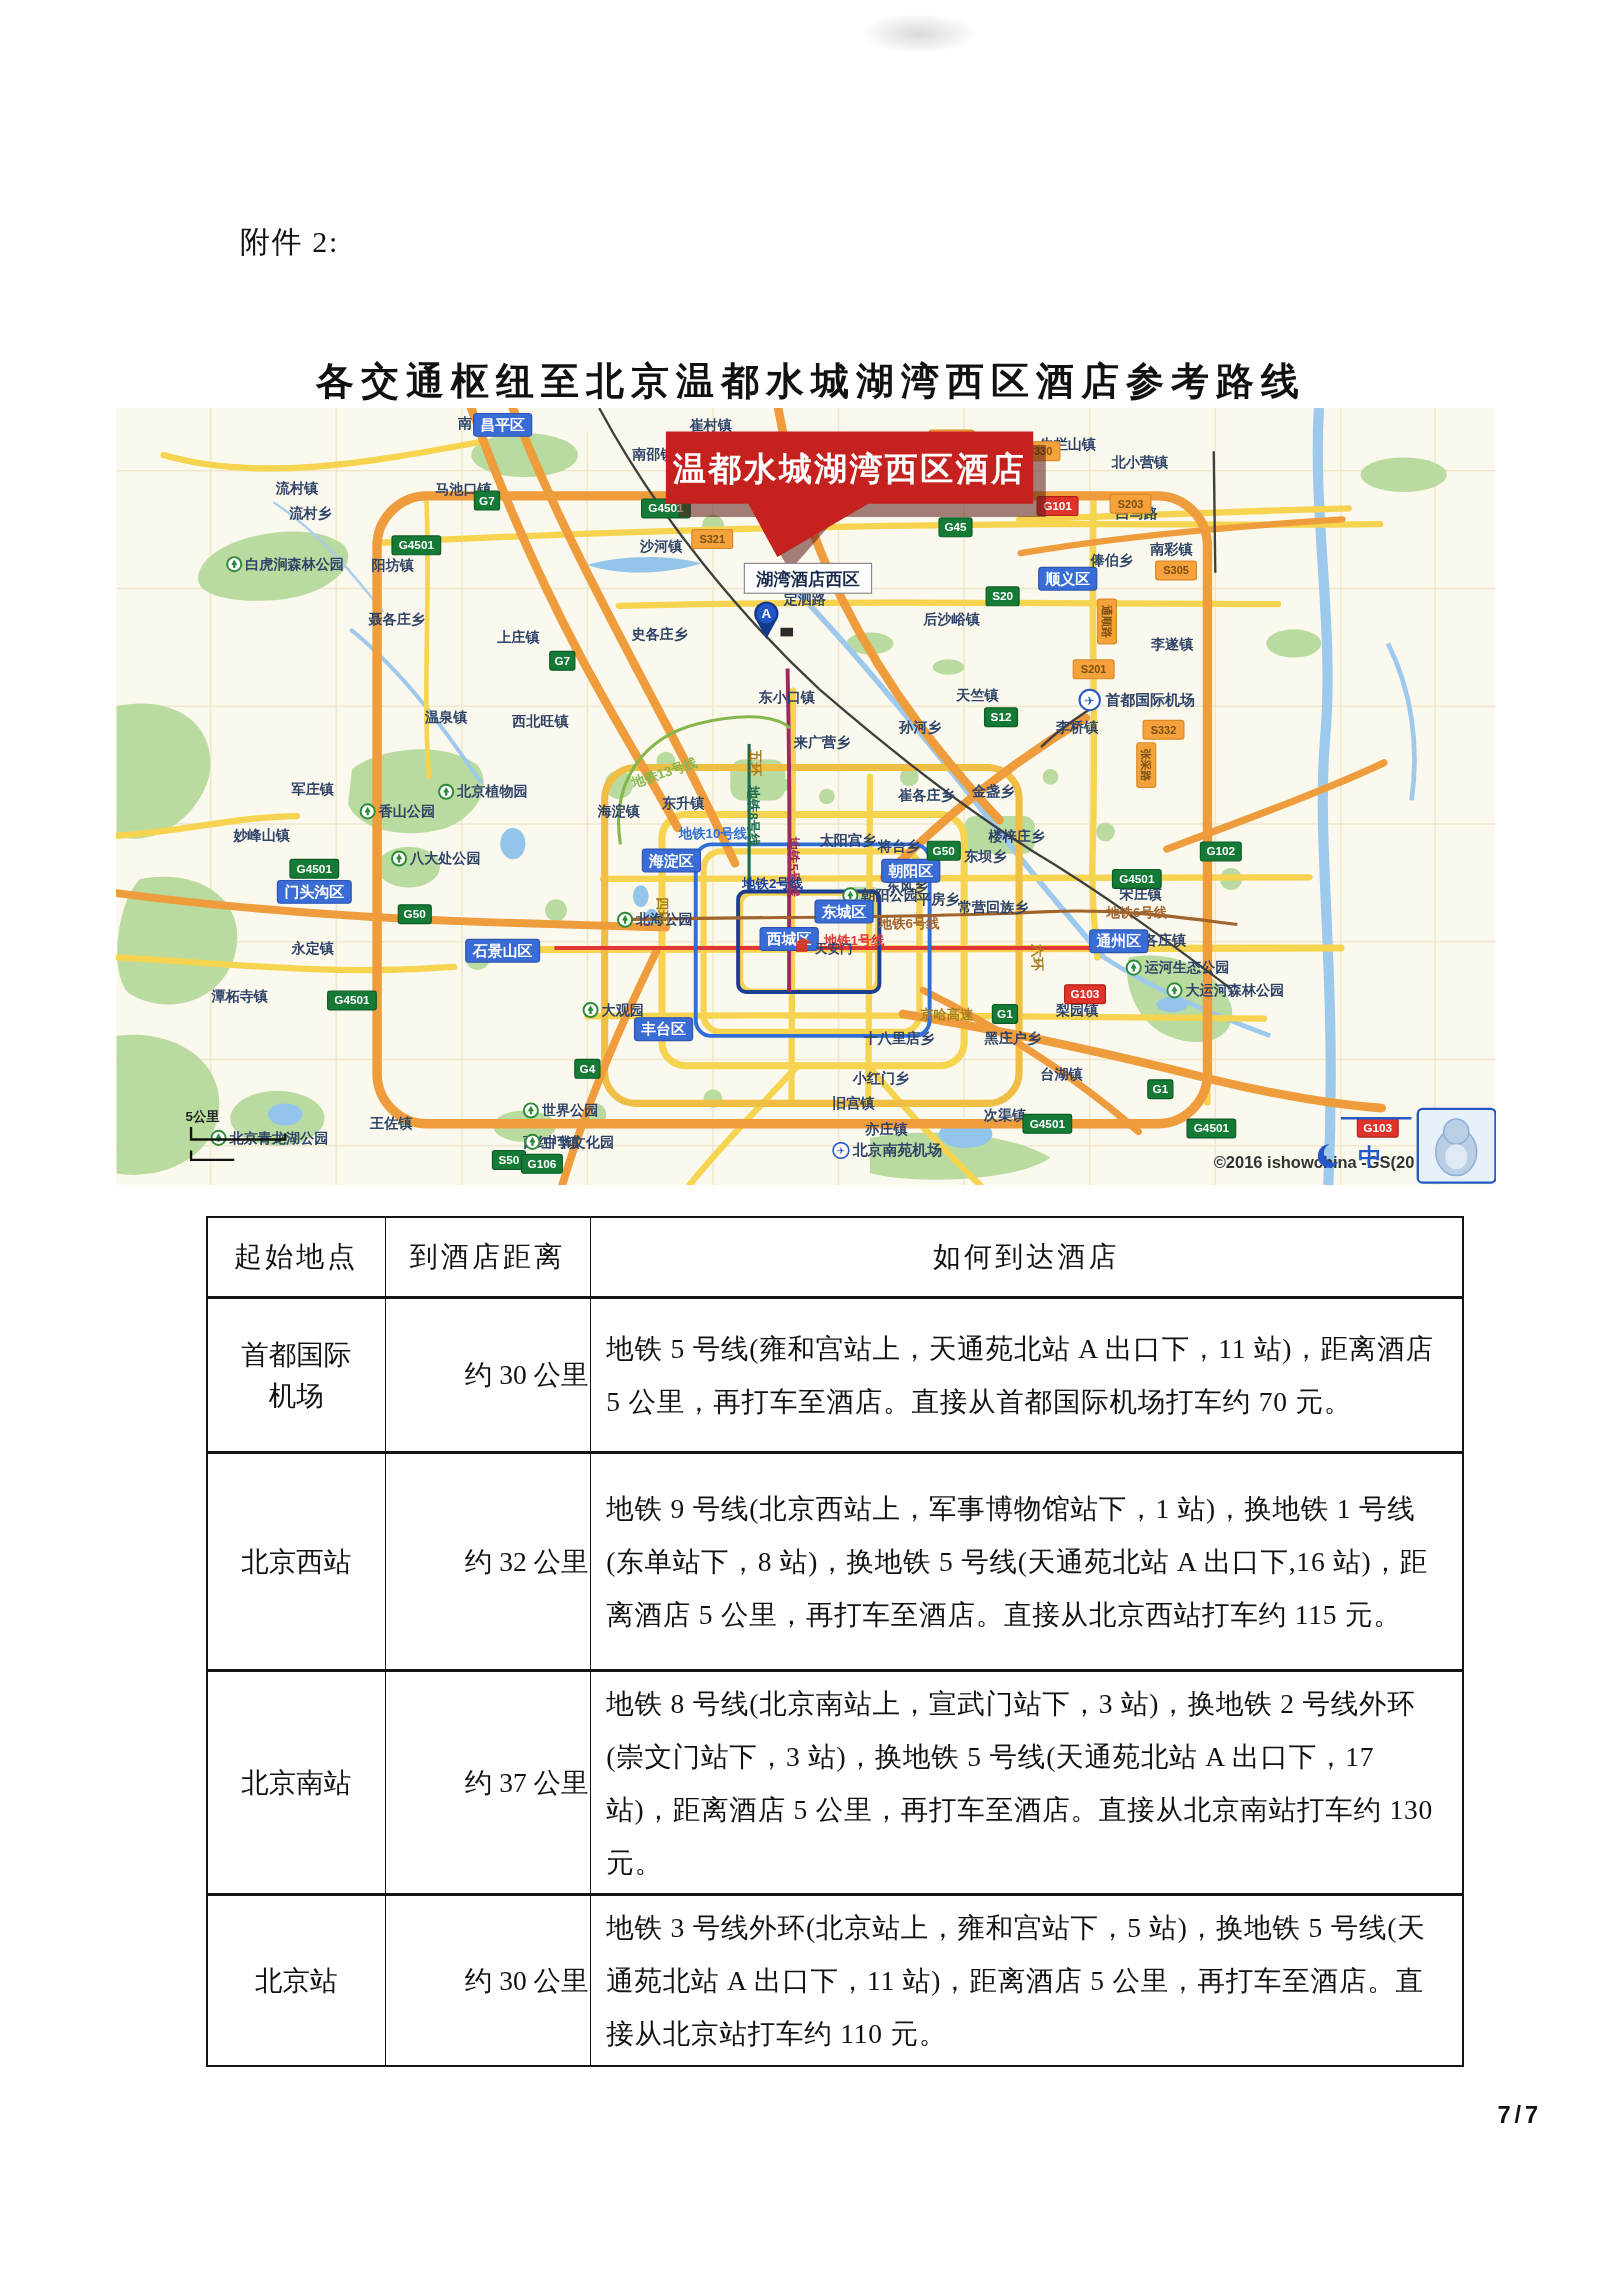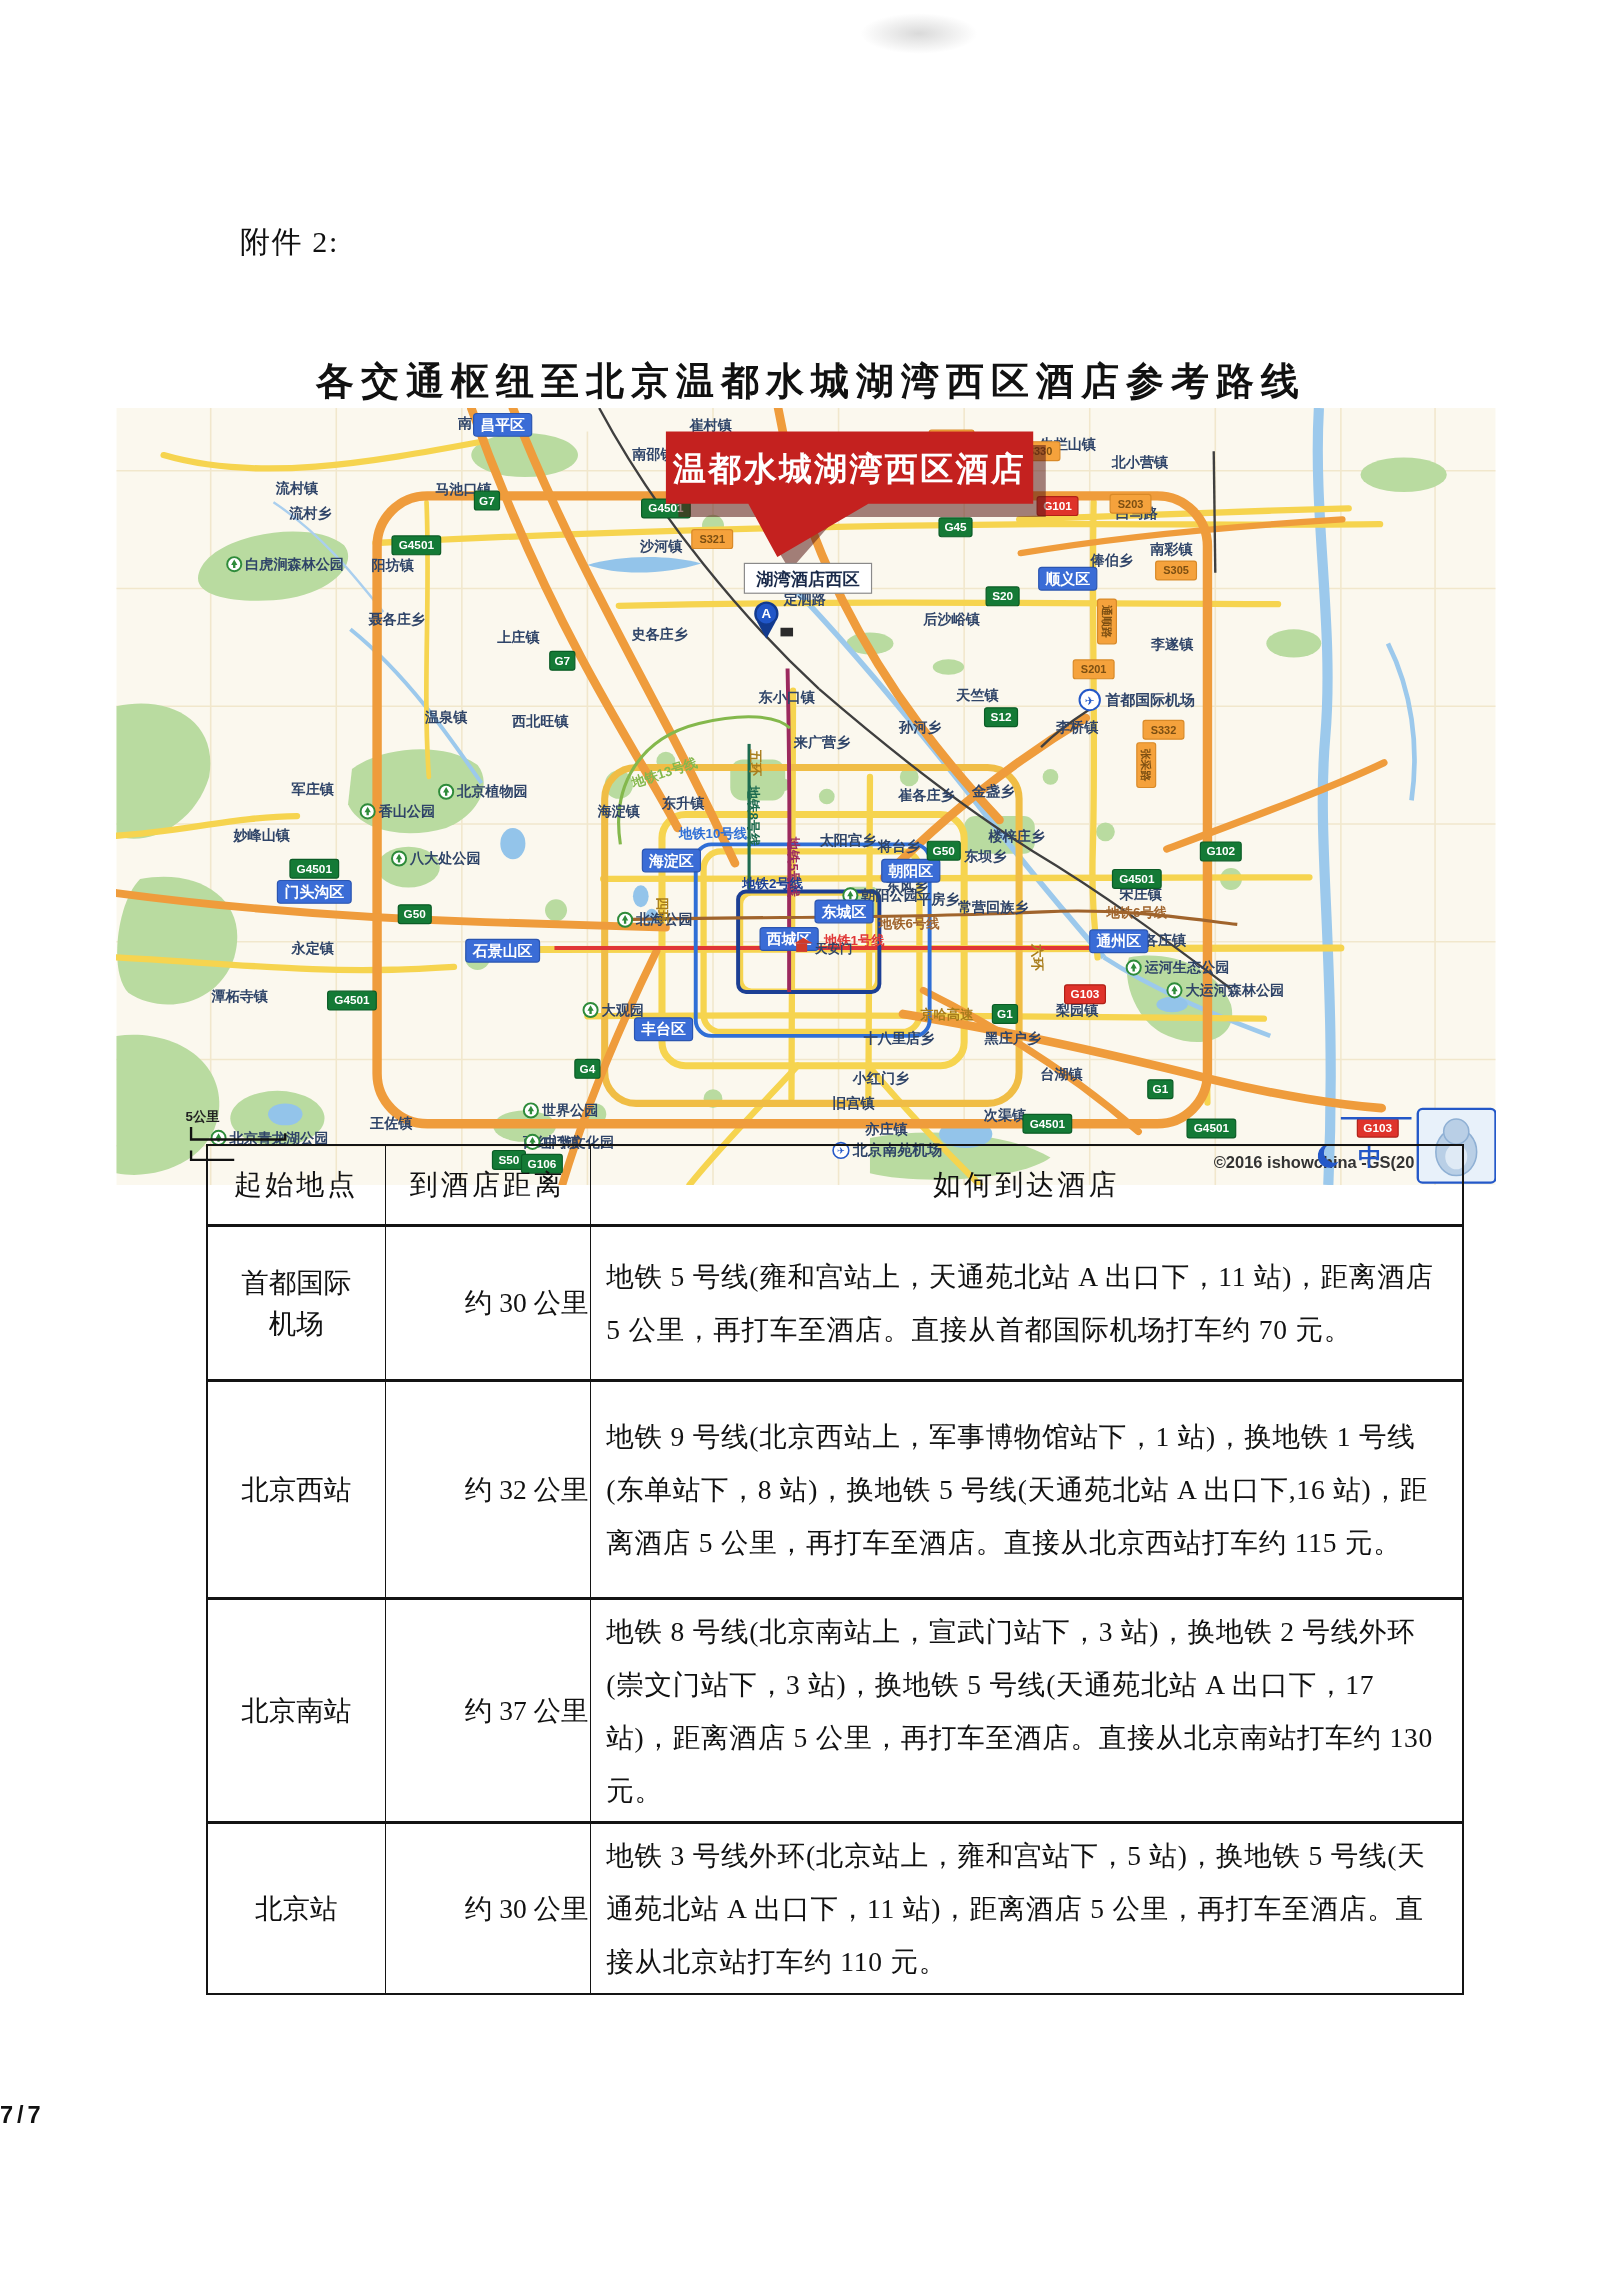--- a/index.html
+++ b/index.html
@@ -1,27 +1,27 @@
 <!DOCTYPE html>
 <html style="font-size:12.6px"><head>
 <meta charset="utf-8">
 <style>
   html,body{margin:0;padding:0;background:#ffffff;}
   body{width:1622px;height:2295px;position:relative;overflow:hidden;
        font-family:"Liberation Serif",serif;color:#111;}
   .attach{position:absolute;left:240px;top:222px;font-size:30px;letter-spacing:1.6px;}
   .doctitle{position:absolute;left:0;top:320px;width:1622px;text-align:center;
        font-size:38px;font-weight:700;letter-spacing:7px;margin-top:36px;}
-  .pagenum{position:absolute;left:0;top:2102px;width:1542px;text-align:left;
+  .pagenum{position:absolute;left:0;top:2102px;width:1542px;text-align:right;
        font-size:23.6px;font-weight:700;letter-spacing:3.9px;font-family:"Liberation Sans",sans-serif;}
   .smudge{position:absolute;left:860px;top:12.6px;width:118px;height:41px;border-radius:50%;
        background:radial-gradient(ellipse at center,rgba(120,120,120,.28),rgba(255,255,255,0) 70%);}
   #mapwrap{position:absolute;left:116px;top:408px;width:1380px;height:777px;}
   
-  .rtable{position:absolute;left:206px;top:1144px;border-collapse:collapse;table-layout:fixed;
+  .rtable{position:absolute;left:206px;top:1216px;border-collapse:collapse;table-layout:fixed;
        width:1257px;}
   .rtable th,.rtable td{border:1.6px solid #141414;}
   .rtable{border:2.4px solid #141414;}
   .rtable thead th{height:76px;font-size:28px;font-weight:400;letter-spacing:3.1px;
        border-bottom:3.9px solid #141414;}
   .rtable tbody td{border-top:3.1px solid #141414;}
   td.c1{width:178px;text-align:center;font-size:27.5px;padding:0 23.6px;line-height:1.5;}
   td.c2{width:205px;text-align:right;font-size:27.5px;}
   td.c3{width:873px;font-size:27.5px;line-height:53px;padding:4.7px 15.7px;letter-spacing:0.8px;
        word-break:break-all;text-align:left;vertical-align:middle;}

